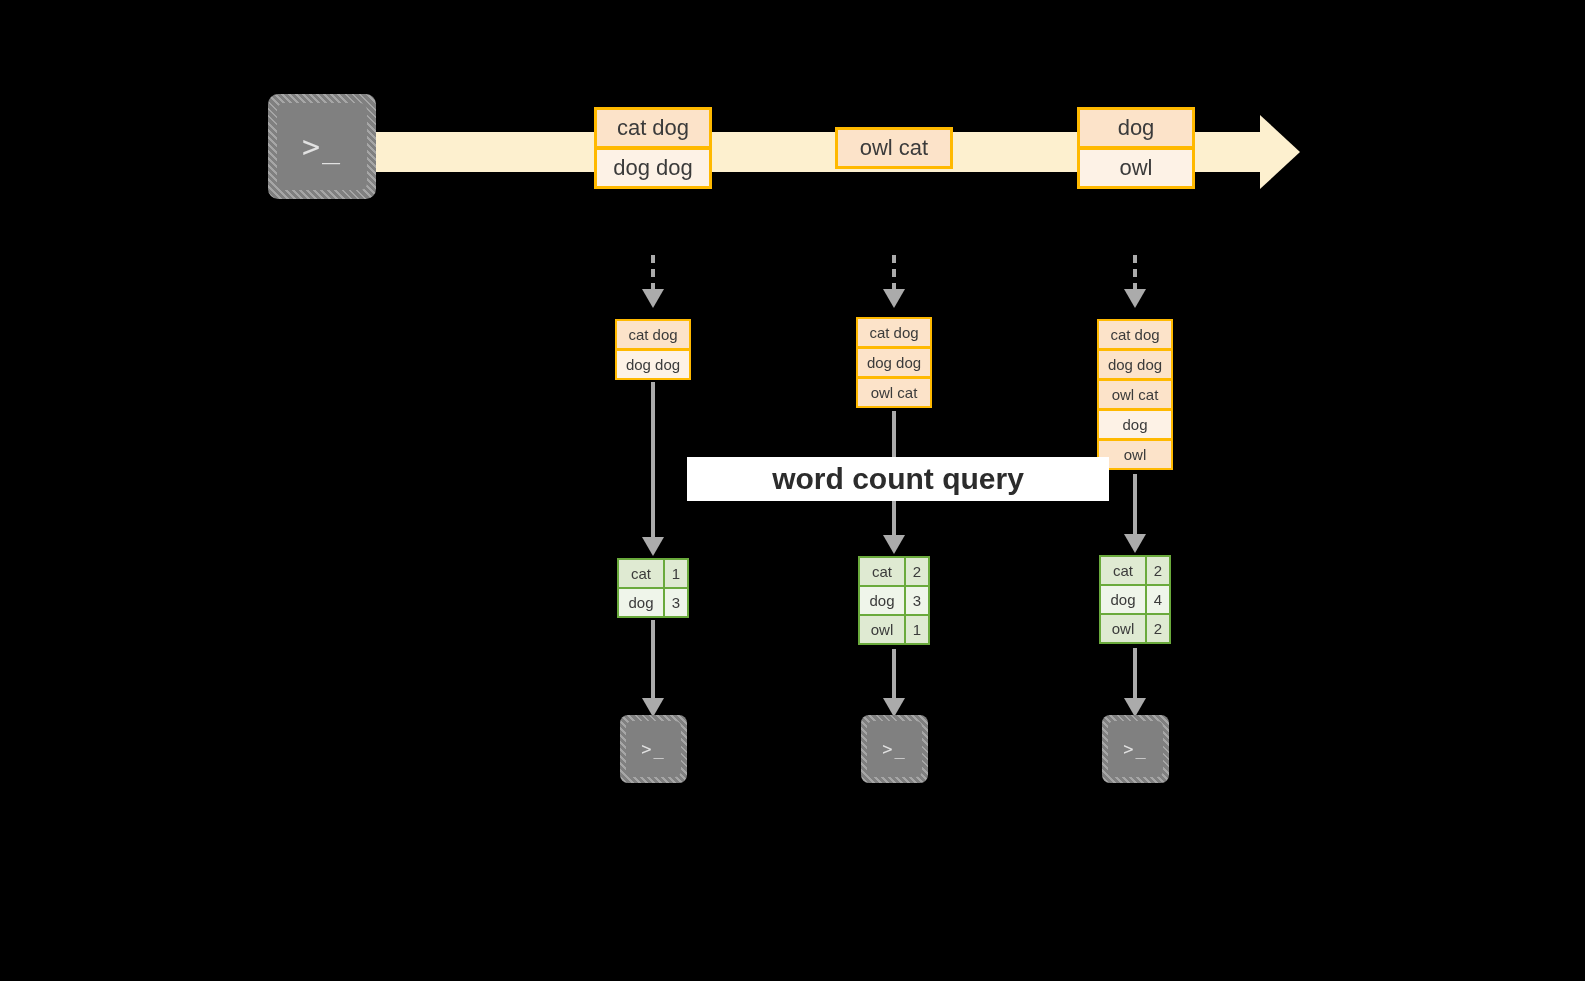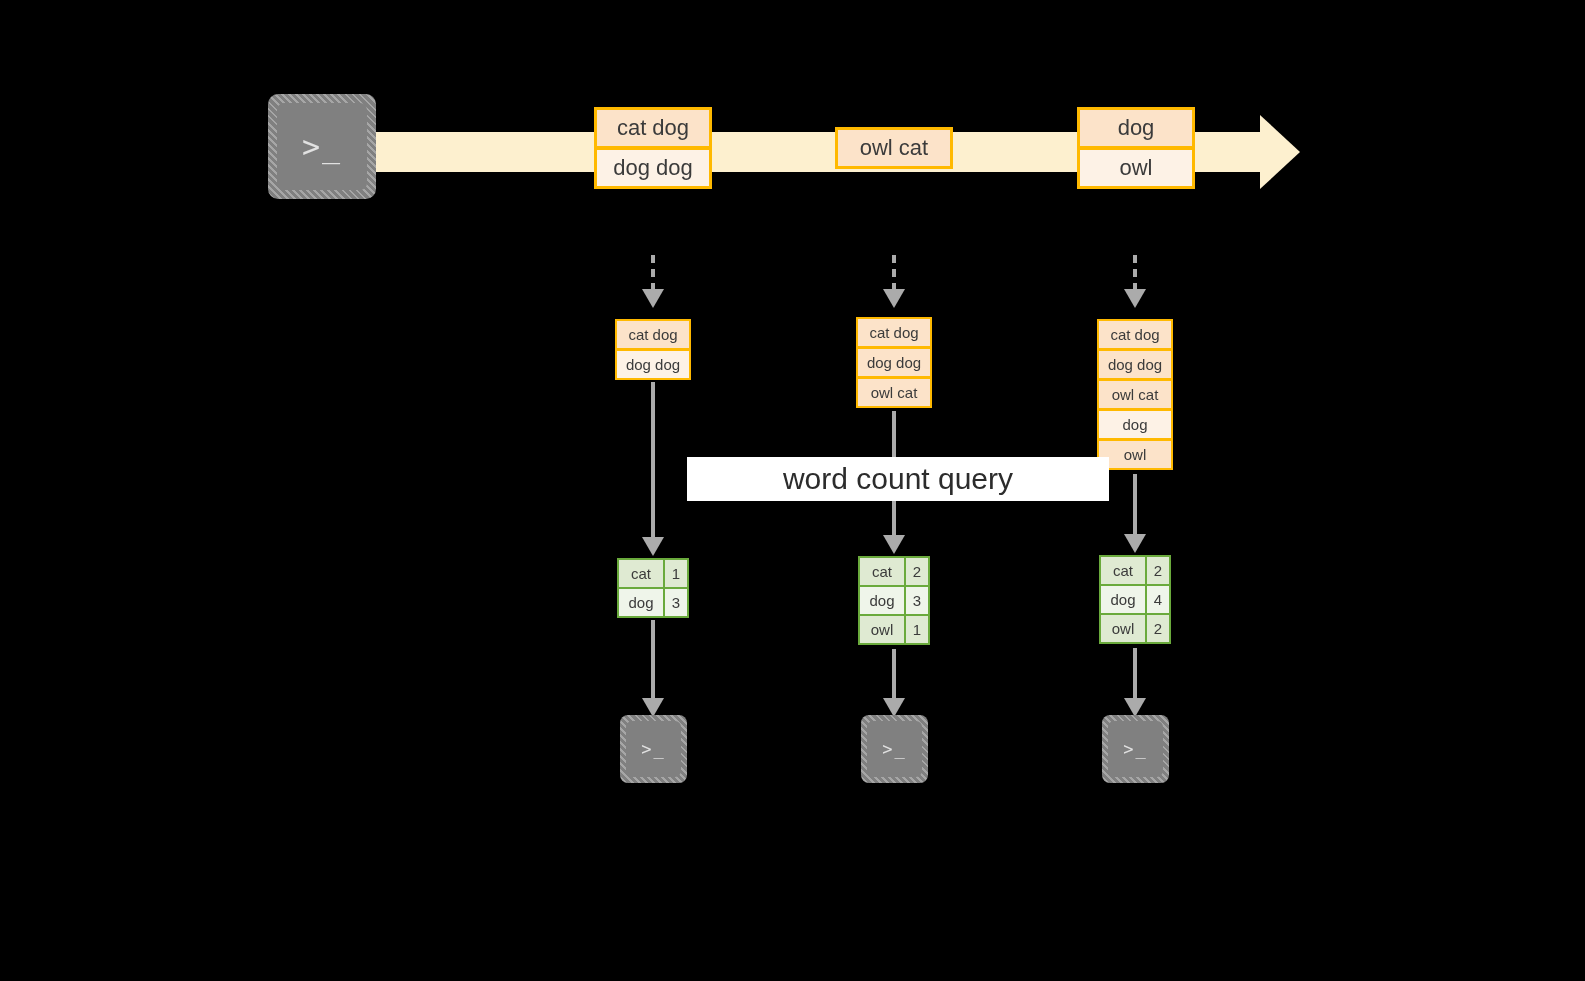--- a/index.html
+++ b/index.html
@@ -136,20 +136,21 @@
 
   
   .banner {
     position: absolute;
     background: #FFFFFF;
     color: #2c2c2c;
     display: flex;
     align-items: center;
     justify-content: center;
     white-space: nowrap;
+    font-weight: bold;
   }
 </style>
 </head>
 <body>
 
 <div id="canvas">
 
   <div class="stream-body" style="left:370px; top:132px; width:890px; height:40px;"></div>
   <div class="stream-head" style="left:1260px; top:115px;"></div>
 

